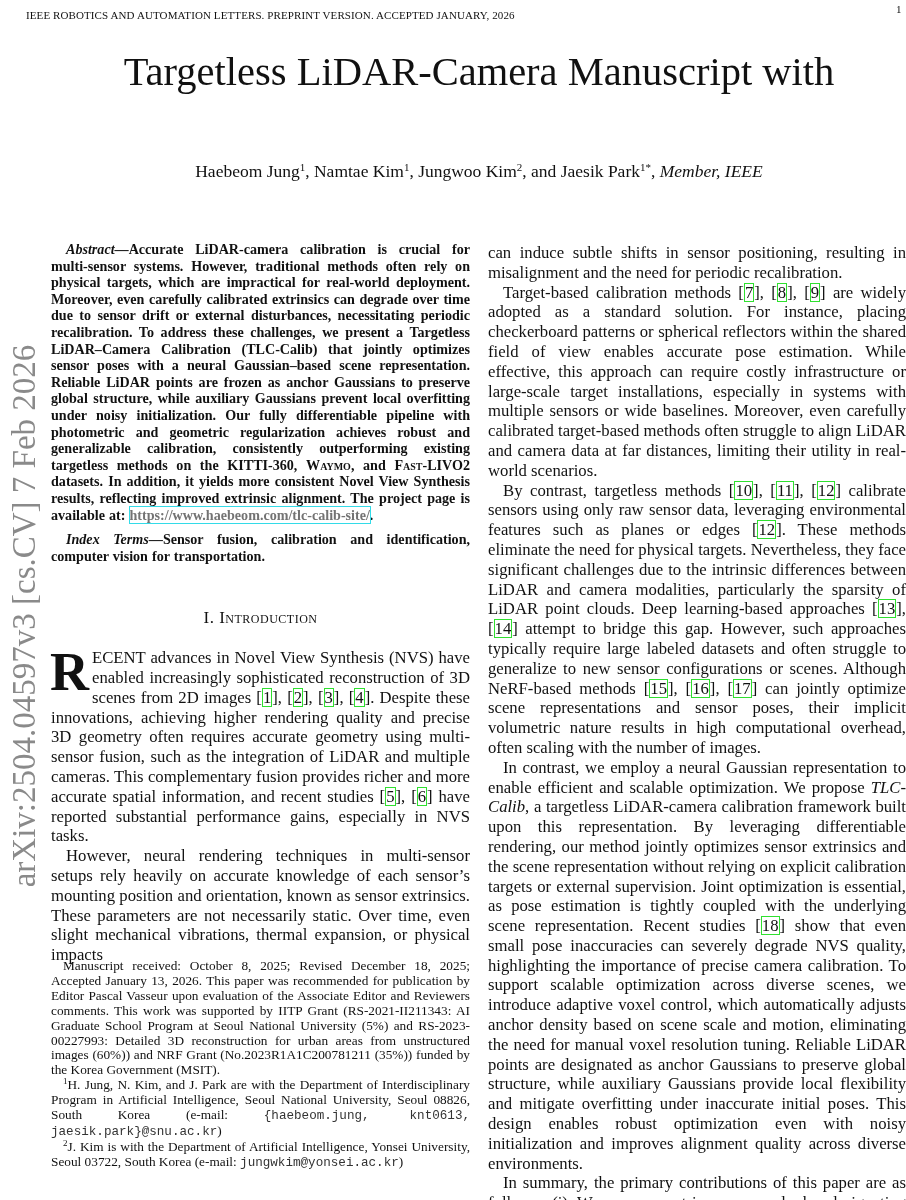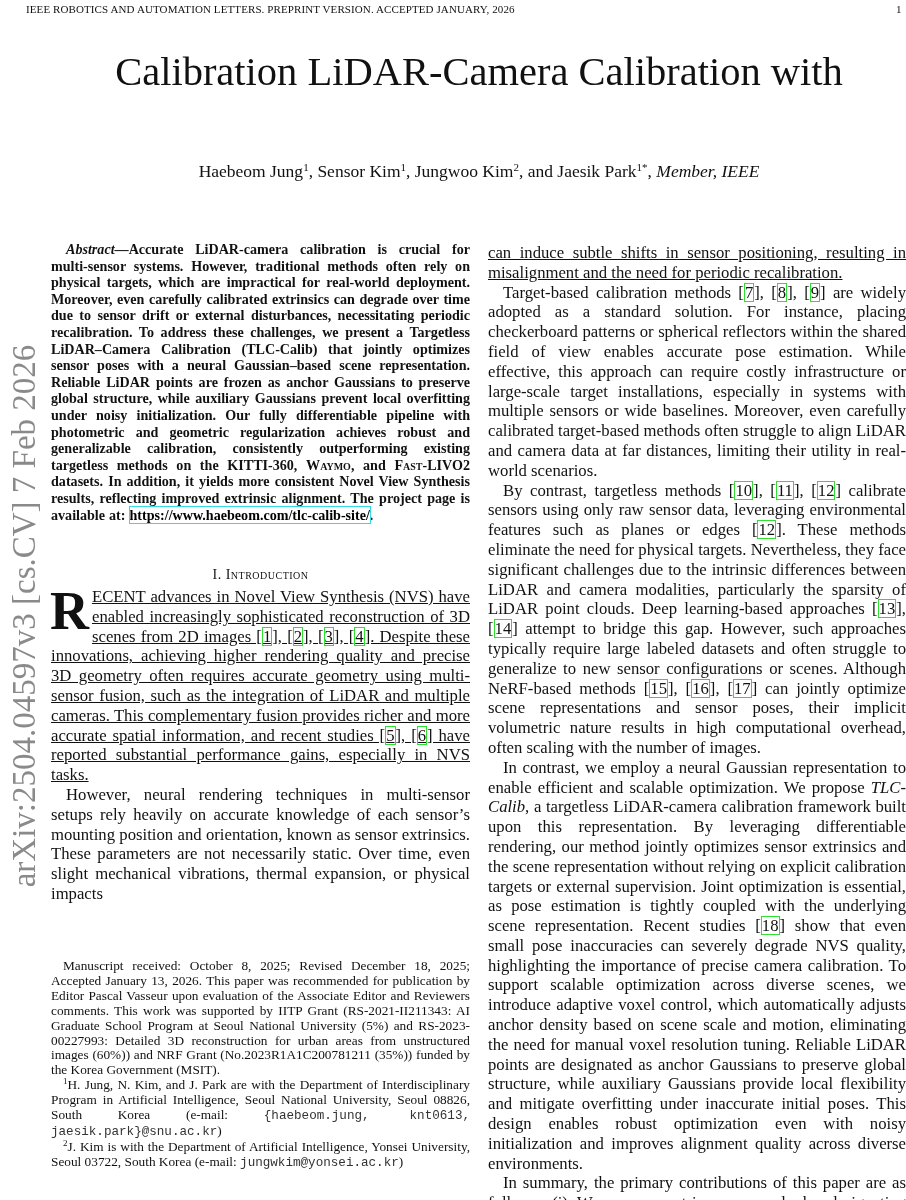--- a/index.html
+++ b/index.html
@@ -1,21 +1,21 @@
 <!DOCTYPE html>
 <html><head>
 <meta charset="utf-8">
 <style>
   html, body { margin: 0; padding: 0; background: #ffffff; }
   body {
     width: 906px; height: 1200px; position: relative; overflow: hidden;
     font-family: "Liberation Serif", "DejaVu Serif", serif; color: #111;
   }
   .running-head {
-    position: absolute; top: 3px; left: 26px; font-size: 11px; letter-spacing: 0.1px;
+    position: absolute; top: 9px; left: 26px; font-size: 11px; letter-spacing: 0.1px;
   }
   .page-num { position: absolute; top: 3px; left: 896px; font-size: 11px; }
   .title {
     position: absolute; top: 48px; left: 0; width: 958px; text-align: center;
     font-size: 40.5px; line-height: 47px; font-weight: normal; margin: 0;
   }
   .authors {
     position: absolute; top: 160px; left: 0; width: 958px; text-align: center;
     font-size: 17.5px; line-height: 22px;
   }
@@ -34,33 +34,33 @@
   .col-right { left: 488px; top: 243px; width: 418px; }
 
   .abstract, .index-terms {
     font-weight: bold; font-size: 14.1px; line-height: 16.6px; margin: 0;
     text-indent: 15px; word-spacing: 0.5px;
   }
   .abstract em, .index-terms em { font-style: italic; }
   .abstract .sc { font-variant: small-caps; }
   .index-terms { margin-top: 8px; }
   .url-link {
-    outline: 1.5px solid #33dbe8; outline-offset: 0px; color: #000000; text-decoration: none;
+    outline: 1.5px solid #33dbe8; outline-offset: 0px; color: #737373; text-decoration: none;
   }
 
   .section-heading {
-    text-align: center; font-size: 14px; margin: 44px 0 4px 0;
+    text-align: center; font-size: 17px; margin: 44px 0 20px 0;
     letter-spacing: 0.5px; font-weight: normal;
   }
   .section-heading .sc { font-variant: small-caps; }
 
   .body-p {
     font-size: 16.7px; line-height: 19.8px; margin: 0; text-indent: 15px;
   }
-  .body-p.noindent { text-indent: 0; text-decoration: underline; }
+  .body-p.noindent { text-indent: 0; }
   .dropcap {
     float: left; font-size: 54px; line-height: 42px; font-weight: bold;
     margin: 3px 3px 0 -1px; padding: 0;
   }
   .cite {
     outline: 1.5px solid #2fe02f; outline-offset: -1px; padding: 0 1px;
     color: #111; text-decoration: none;
   }
   .footnotes {
     position: absolute; left: 51px; top: 959px; width: 419px;
@@ -72,30 +72,31 @@
 </style>
 </head>
 <body>
 
 <div class="running-head">IEEE ROBOTICS AND AUTOMATION LETTERS. PREPRINT VERSION. ACCEPTED JANUARY, 2026</div>
 <div class="page-num">1</div>
 
 <div class="arxiv-stamp">arXiv:2504.04597v3  [cs.CV]  7 Feb 2026</div>
 
 <h1 class="title">
-  <span>Calibration LiDAR-Camera Calibration with</span><br>
+  <span>Targetless LiDAR-Camera Manuscript with</span><br>
 </h1>
 
 <div class="authors">
-  <span>Haebeom Jung</span><sup>1</sup><span>, </span><span>Sensor Kim</span><sup>1</sup><span>, </span><span>Jungwoo Kim</span><sup>2</sup><span>, and </span><span>Jaesik Park</span><sup>1*</sup><span>, </span><span class="member">Member, IEEE</span>
+  <span>Haebeom Jung</span><sup>1</sup><span>, </span><span>Namtae Kim</span><sup>1</sup><span>, </span><span>Jungwoo Kim</span><sup>2</sup><span>, and </span><span>Jaesik Park</span><sup>1*</sup><span>, </span><span class="member">Member, IEEE</span>
 </div>
 
 <div class="col col-left">
   <p class="abstract"><em>Abstract</em><span>—</span><span>Accurate LiDAR-camera calibration is crucial for multi-sensor systems. However, traditional methods often rely on physical targets, which are impractical for real-world deployment. Moreover, even carefully calibrated extrinsics can degrade over time due to sensor drift or external disturbances, necessitating periodic recalibration. To address these challenges, we present a Targetless LiDAR–Camera Calibration (TLC-Calib) that jointly optimizes sensor poses with a neural Gaussian–based scene representation. Reliable LiDAR points are frozen as anchor Gaussians to preserve global structure, while auxiliary Gaussians prevent local overfitting under noisy initialization. Our fully differentiable pipeline with photometric and geometric regularization achieves robust and generalizable calibration, consistently outperforming existing targetless methods on the KITTI-360, </span><span class="sc">Waymo</span><span>, and </span><span class="sc">Fast-LIVO2</span><span> datasets. In addition, it yields more consistent Novel View Synthesis results, reflecting improved extrinsic alignment. The project page is available at: </span><a class="url-link">https://www.haebeom.com/tlc-calib-site/</a><span>.</span></p>
 
+  <p class="index-terms"><em>Index Terms</em><span>—</span><span>Sensor fusion, calibration and identification, computer vision for transportation.</span></p>
 
   <div class="section-heading"><span>I.</span> <span class="sc">Introduction</span></div>
 
   <p class="body-p noindent"><span class="dropcap">R</span><span>ECENT advances in Novel View Synthesis (NVS) have enabled increasingly sophisticated reconstruction of 3D scenes from 2D images [</span><a class="cite">1</a><span>], [</span><a class="cite">2</a><span>], [</span><a class="cite">3</a><span>], [</span><a class="cite">4</a><span>]. Despite these innovations, achieving higher rendering quality and precise 3D geometry often requires accurate geometry using multi-sensor fusion, such as the integration of LiDAR and multiple cameras. This complementary fusion provides richer and more accurate spatial information, and recent studies [</span><a class="cite">5</a><span>], [</span><a class="cite">6</a><span>] have reported substantial performance gains, especially in NVS tasks.</span></p>
 
   <p class="body-p"><span>However, neural rendering techniques in multi-sensor setups rely heavily on accurate knowledge of each sensor’s mounting position and orientation, known as sensor extrinsics. These parameters are not necessarily static. Over time, even slight mechanical vibrations, thermal expansion, or physical impacts</span></p>
 </div>
 
 <div class="footnotes">
   <p>Manuscript received: October 8, 2025; Revised December 18, 2025; Accepted January 13, 2026. This paper was recommended for publication by Editor Pascal Vasseur upon evaluation of the Associate Editor and Reviewers comments. This work was supported by IITP Grant (RS-2021-II211343: AI Graduate School Program at Seoul National University (5%) and RS-2023-00227993: Detailed 3D reconstruction for urban areas from unstructured images (60%)) and NRF Grant (No.2023R1A1C200781211 (35%)) funded by the Korea Government (MSIT).</p>

